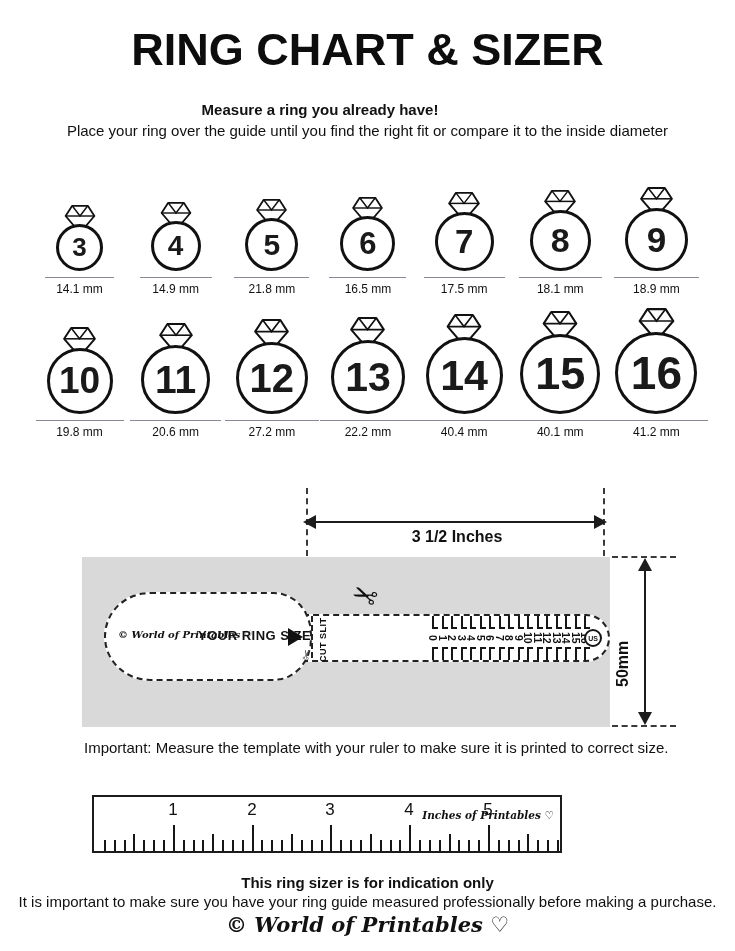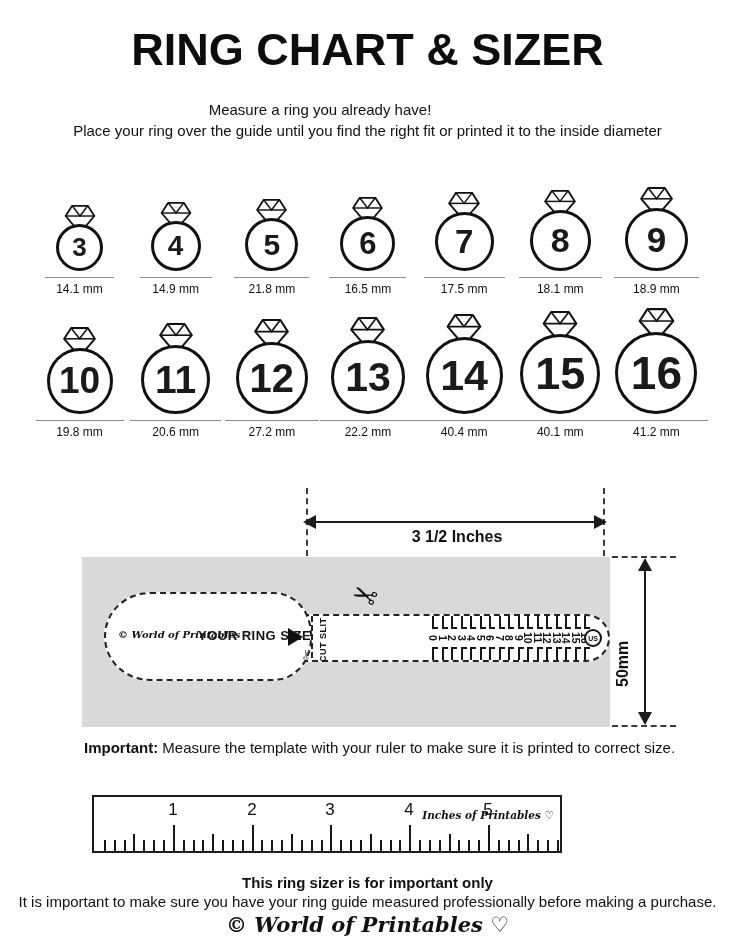--- a/index.html
+++ b/index.html
@@ -1,20 +1,20 @@
 <!DOCTYPE html>
 <html><head>
 <meta charset="utf-8">
 <style>
   html,body{margin:0;padding:0;}
   body{width:735px;height:951px;background:#ffffff;font-family:"Liberation Sans",sans-serif;color:#111;position:relative;overflow:hidden;}
   .abs{position:absolute;}
   
   .title{left:0;top:24px;width:735px;text-align:center;font-size:45px;font-weight:800;letter-spacing:0px;color:#0d0d0d;}
-  .sub-bold{left:0;top:101px;width:640px;text-align:center;font-size:15px;font-weight:normal;}
+  .sub-bold{left:0;top:101px;width:640px;text-align:center;font-size:15px;font-weight:bold;}
   .sub{left:0;top:122px;width:735px;text-align:center;font-size:15px;}
   
   .rings-row{display:flex;align-items:flex-end;justify-content:space-between;left:33px;width:670px;}
   #ringsRow0{top:168px;height:128px;}
   #ringsRow1{top:303px;height:136px;}
   .ring-col{width:93px;display:flex;flex-direction:column;align-items:center;justify-content:flex-end;}
   .ring-circle{border:3px solid #111;border-radius:50%;background:#fff;display:flex;align-items:center;justify-content:center;font-weight:bold;color:#1a1a1a;margin-top:-10px;z-index:2;box-sizing:border-box;}
   .ring-line{border-top:1px solid #8a8a96;margin-top:6px;height:0;}
   .ring-mm{font-size:12px;margin-top:4px;color:#111;}
   .diamond{display:block;z-index:1;}
@@ -35,37 +35,37 @@
   .scale-tick{width:2px;background:#161616;}
   .scale-tick::after{content:"";position:absolute;left:0;width:6px;height:2px;background:#161616;}
   .tick-top::after{bottom:0;}
   .tick-bot::after{top:0;}
   .scale-num{writing-mode:vertical-rl;font-size:10.5px;font-weight:bold;text-align:center;}
   .us-circle{border:2px solid #161616;border-radius:50%;display:flex;align-items:center;justify-content:center;font-size:7px;font-weight:bold;background:#fff;box-sizing:border-box;}
   .mm50-label{font-size:16px;font-weight:bold;}
   .scissors{color:#111;line-height:1;}
   
   .important{left:84px;top:739px;font-size:15px;}
-  .important b{font-weight:bold;}
+  .important b{font-weight:normal;}
   
   .ruler-box{left:92px;top:795px;width:470px;height:58px;border:2px solid #1c1c1c;background:#fff;box-sizing:border-box;}
   .ruler-tick{position:absolute;bottom:0;width:2px;background:#161616;}
   .ruler-num{position:absolute;top:3px;font-size:17px;font-weight:normal;transform:translateX(-50%);}
   .ruler-brand{position:absolute;top:12px;right:6px;font-size:10.5px;white-space:nowrap;}
   
   .foot-bold{left:0;top:874px;width:735px;text-align:center;font-size:15px;font-weight:bold;}
   .foot-text{left:0;top:893px;width:735px;text-align:center;font-size:15px;}
   .foot-brand{left:0;top:912px;width:735px;text-align:center;font-size:21px;}
 </style>
 </head>
 <body>
 
 <div class="abs title">RING CHART &amp; SIZER</div>
 <div class="abs sub-bold">Measure a ring you already have!</div>
-<div class="abs sub">Place your ring over the guide until you find the right fit or printed it to the inside diameter</div>
+<div class="abs sub">Place your ring over the guide until you find the right fit or compare it to the inside diameter</div>
 
 <div class="abs rings-row" id="ringsRow0">
     <div class="ring-col">
       <svg class="diamond" width="36" height="30" viewBox="0 0 60 50">
         <polygon points="6,20 17,3 43,3 54,20 30,48" fill="#fff" stroke="#111" stroke-width="3" stroke-linejoin="round"></polygon>
         <polyline points="6,20 54,20" fill="none" stroke="#111" stroke-width="2.4"></polyline>
         <polyline points="17,3 30,20 43,3" fill="none" stroke="#111" stroke-width="2.4"></polyline>
       </svg>
       <div class="ring-circle" style="width:47px;height:47px;font-size:26px;">3</div>
       <div class="ring-line" style="width:69px;"></div>
@@ -343,15 +343,15 @@
     <div class="ruler-tick" style="left: 443px; height: 11px;"></div>
     <div class="ruler-tick" style="left: 453px; height: 11px;"></div>
     <div class="ruler-tick" style="left: 463px; height: 11px;"></div>
     <div class="ruler-num" style="left: 79px;">1</div>
     <div class="ruler-num" style="left: 158px;">2</div>
     <div class="ruler-num" style="left: 236px;">3</div>
     <div class="ruler-num" style="left: 315px;">4</div>
     <div class="ruler-num" style="left: 394px;">5</div>
   </div>
 
-<div class="abs foot-bold">This ring sizer is for important only</div>
+<div class="abs foot-bold">This ring sizer is for indication only</div>
 <div class="abs foot-text">It is important to make sure you have your ring guide measured professionally before making a purchase.</div>
 <div class="abs foot-brand script">© World of Printables ♡</div>
 
 </body></html>

